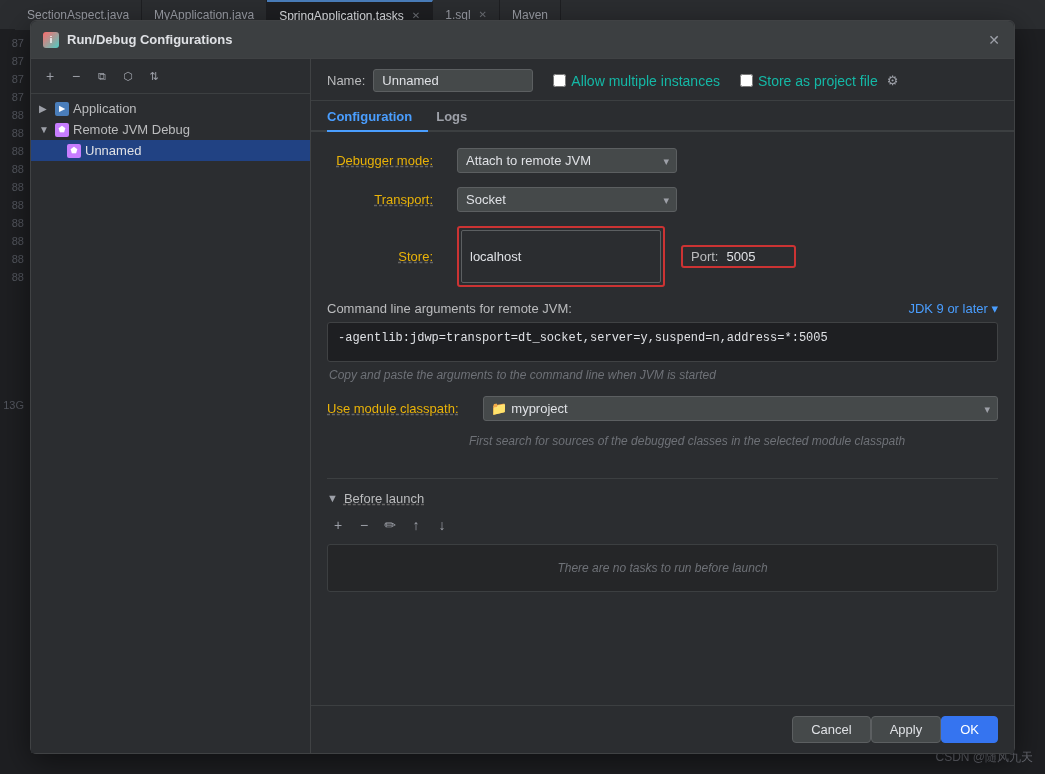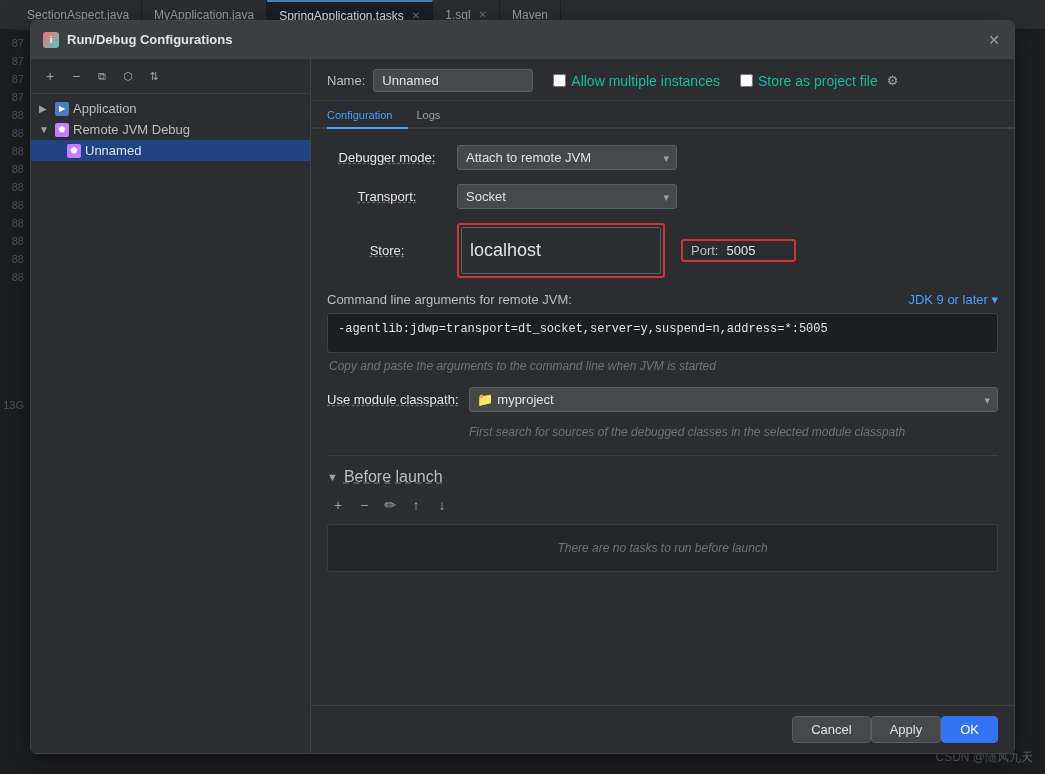--- a/index.html
+++ b/index.html
@@ -273,50 +273,51 @@
 
     
     .config-tabs {
       display: flex;
       border-bottom: 2px solid #3c3f41;
       padding: 0 16px;
     }
     .config-tab {
       padding: 8px 16px 6px 0;
       margin-right: 8px;
-      font-size: 11px;
+      font-size: 13px;
       color: #9da0a8;
       cursor: pointer;
       border-bottom: 2px solid transparent;
       margin-bottom: -2px;
+      font-weight: bold;
     }
     .config-tab.active {
       color: #4a9eff;
       border-bottom: 2px solid #4a9eff;
     }
 
     
     .config-content {
       flex: 1;
       overflow-y: auto;
       padding: 16px;
     }
 
     
     .form-row {
       display: flex;
       align-items: center;
       margin-bottom: 14px;
     }
     .form-label {
-      color: #e5e5e5;
+      color: #eab308;
       font-size: 13px;
       min-width: 130px;
-      text-align: center;
-      padding-right: 10px;
+      text-align: right;
+      padding-right: 24px;
     }
     .form-label.underline {
       text-decoration: underline;
       text-decoration-style: dashed;
       text-decoration-color: #666;
     }
     .form-select {
       background: #45494a;
       border: 1px solid #5c5f61;
       color: #dfe1e5;
@@ -354,22 +355,22 @@
     }
     .host-input-box {
       border: 2px solid #cc3333;
       border-radius: 3px;
       padding: 2px;
     }
     .host-input {
       background: #2b2d30;
       border: 1px solid #5c5f61;
       color: #dfe1e5;
-      padding: 12px 8px;
-      font-size: 18px;
+      padding: 18px 8px;
+      font-size: 13px;
       border-radius: 2px;
       outline: none;
       width: 200px;
     }
     .port-group {
       display: flex;
       align-items: center;
       gap: 8px;
       border: 2px solid #cc3333;
       border-radius: 3px;
@@ -479,21 +480,21 @@
       gap: 6px;
       margin-bottom: 8px;
     }
     .collapse-arrow {
       color: #9da0a8;
       font-size: 11px;
       cursor: pointer;
     }
     .before-launch-label {
       color: #bbbcbe;
-      font-size: 16px;
+      font-size: 13px;
       text-decoration: underline;
       text-decoration-style: dashed;
       text-decoration-color: #666;
     }
     .before-launch-toolbar {
       display: flex;
       gap: 4px;
       margin-bottom: 8px;
     }
     .bl-btn {
@@ -716,21 +717,21 @@
         </div>
 
         <div class="module-row form-row">
           <span class="form-label underline">Use module classpath:</span>
           <div class="module-select-wrapper">
             <select class="module-select">
               <option>📁 myproject</option>
             </select>
           </div>
         </div>
-        <div style="padding-left: 140px; margin-bottom: 14px;">
+        <div style="padding-left: 140px; margin-bottom: 28px;">
           <div class="module-hint">First search for sources of the debugged classes in the selected module classpath</div>
         </div>
 
         <div class="before-launch-section">
           <div class="before-launch-header">
             <span class="collapse-arrow">▼</span>
             <span class="before-launch-label">Before launch</span>
           </div>
           <div class="before-launch-toolbar">
             <div class="bl-btn">+</div>

